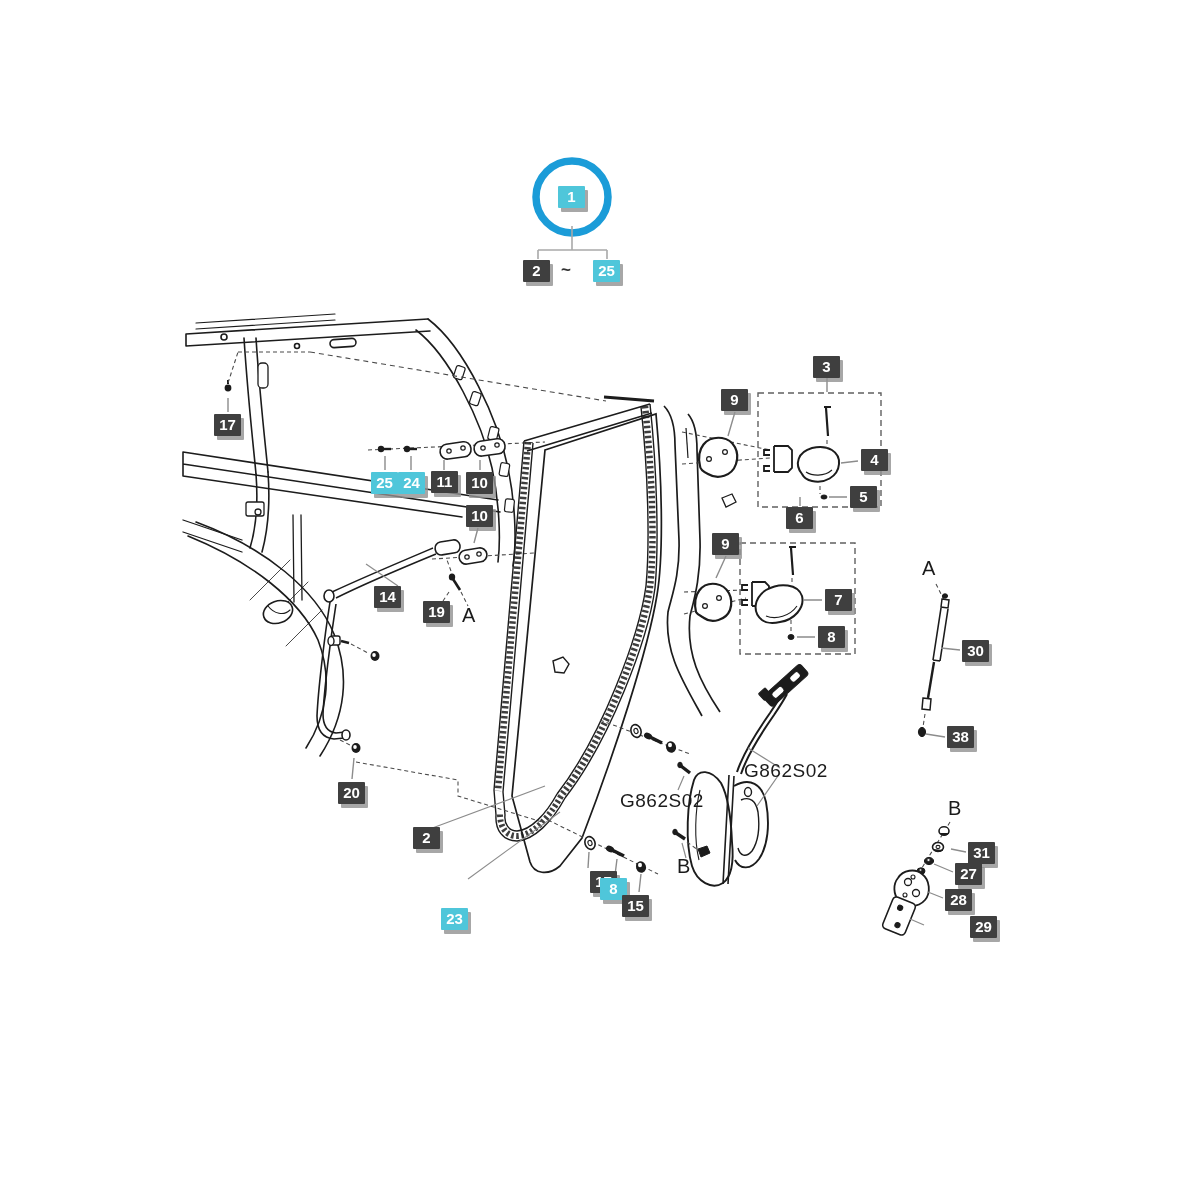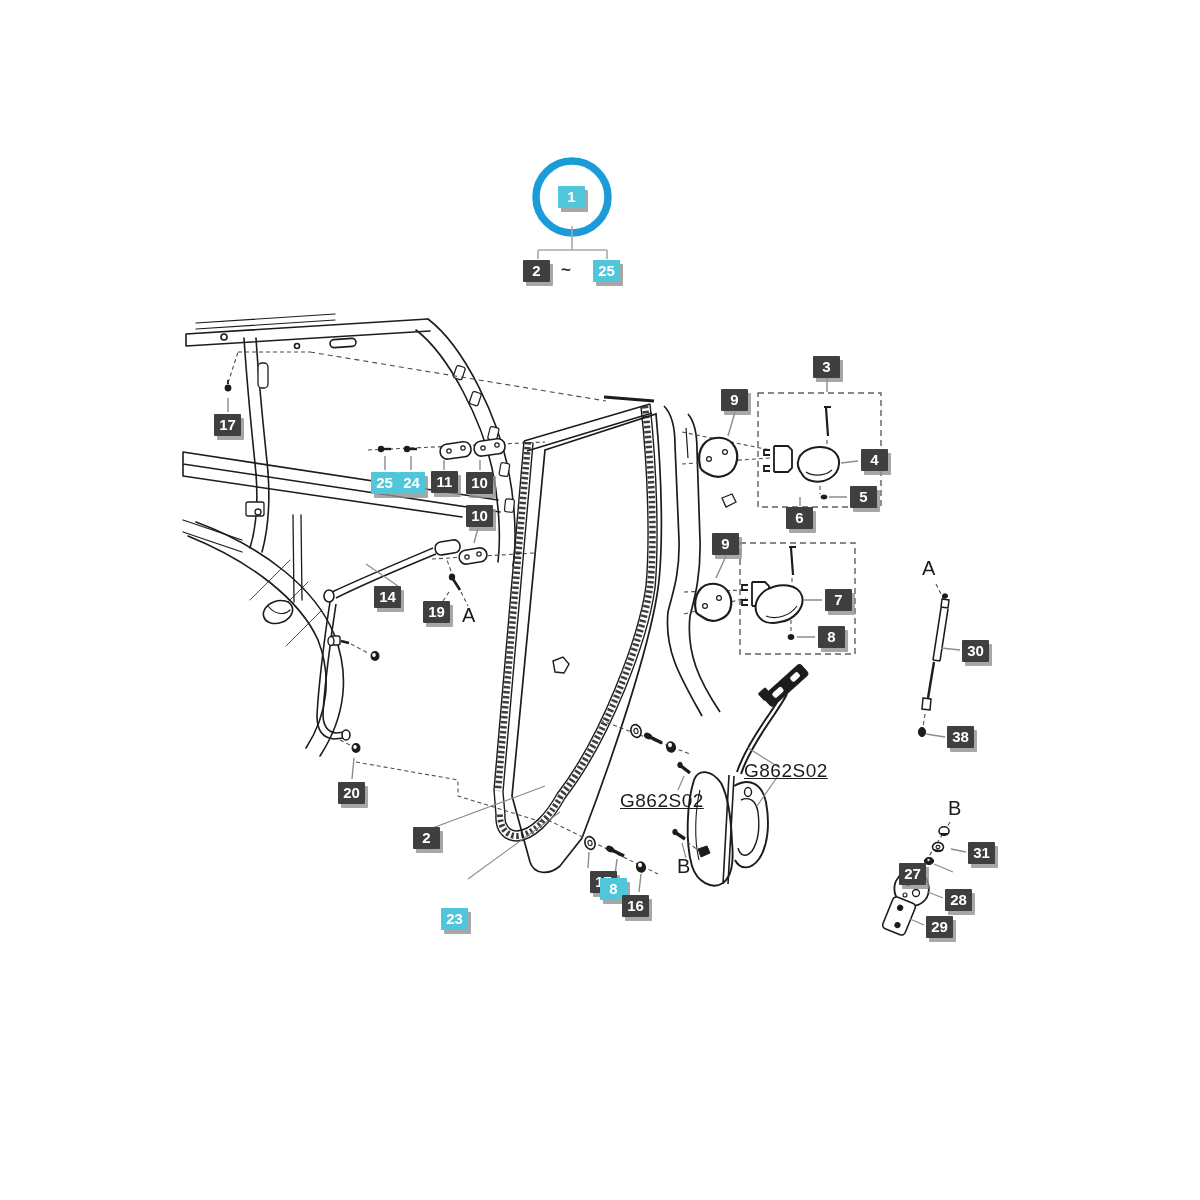--- a/index.html
+++ b/index.html
@@ -4,21 +4,21 @@
 <style>
   html,body{margin:0;padding:0;background:#ffffff;}
   #stage{position:relative;width:1200px;height:1200px;background:#ffffff;overflow:hidden;
          font-family:"Liberation Sans",sans-serif;}
   #art{position:absolute;left:0;top:0;}
   .plabel{position:absolute;width:27px;height:22px;display:flex;align-items:center;justify-content:center;
           background:#3f3f3f;color:#fff;font:bold 15px/22px "Liberation Sans",sans-serif;
           box-shadow:3px 4px 0 rgba(145,145,145,.8);border-radius:1px;cursor:pointer;}
   .plabel.cyan{background:#4fc6da;}
   .refletter{position:absolute;color:#1b1b1b;font:400 20px "Liberation Sans",sans-serif;}
-  .pcode{position:absolute;color:#1b1b1b;font:400 19px "Liberation Sans",sans-serif;letter-spacing:.5px;white-space:nowrap;text-decoration:underline;}
+  .pcode{position:absolute;color:#1b1b1b;font:400 19px "Liberation Sans",sans-serif;letter-spacing:.5px;white-space:nowrap;}
   .tilde{position:absolute;color:#333;font:bold 17px "Liberation Sans",sans-serif;}
 </style>
 </head>
 <body>
 
 <div id="stage">
 
 <svg id="art" width="1200" height="1200" viewBox="0 0 1200 1200">
   <defs></defs>
 
@@ -286,35 +286,35 @@
 <div class="plabel" style="left:431px;top:471px">11</div>
 <div class="plabel" style="left:466px;top:472px">10</div>
 <div class="plabel" style="left:466px;top:505px">10</div>
 <div class="plabel" style="left:374px;top:586px">14</div>
 <div class="plabel" style="left:423px;top:601px">19</div>
 <div class="plabel" style="left:338px;top:782px">20</div>
 <div class="plabel" style="left:413px;top:827px">2</div>
 <div class="plabel cyan" style="left:441px;top:908px">23</div>
 <div class="plabel" style="left:590px;top:871px">17</div>
 <div class="plabel cyan" style="left:600px;top:878px">8</div>
-<div class="plabel" style="left:622px;top:895px">16</div>
+<div class="plabel" style="left:622px;top:895px">15</div>
 <div class="plabel" style="left:721px;top:389px">9</div>
 <div class="plabel" style="left:813px;top:356px">3</div>
 <div class="plabel" style="left:861px;top:449px">4</div>
 <div class="plabel" style="left:850px;top:486px">5</div>
 <div class="plabel" style="left:786px;top:507px">6</div>
 <div class="plabel" style="left:712px;top:533px">9</div>
 <div class="plabel" style="left:825px;top:589px">7</div>
 <div class="plabel" style="left:818px;top:626px">8</div>
 <div class="plabel" style="left:962px;top:640px">30</div>
 <div class="plabel" style="left:947px;top:726px">38</div>
 <div class="plabel" style="left:968px;top:842px">31</div>
-<div class="plabel" style="left:899px;top:863px">27</div>
+<div class="plabel" style="left:955px;top:863px">27</div>
 <div class="plabel" style="left:945px;top:889px">28</div>
-<div class="plabel" style="left:926px;top:916px">29</div>
+<div class="plabel" style="left:970px;top:916px">29</div>
 
 <div class="refletter" style="left:462px;top:604px">A</div>
 <div class="refletter" style="left:922px;top:557px">A</div>
 <div class="refletter" style="left:677px;top:855px">B</div>
 <div class="refletter" style="left:948px;top:797px">B</div>
 
 <div class="pcode" style="left:620px;top:790px">G862S02</div>
 <div class="pcode" style="left:744px;top:760px">G862S02</div>
 
 </div>

